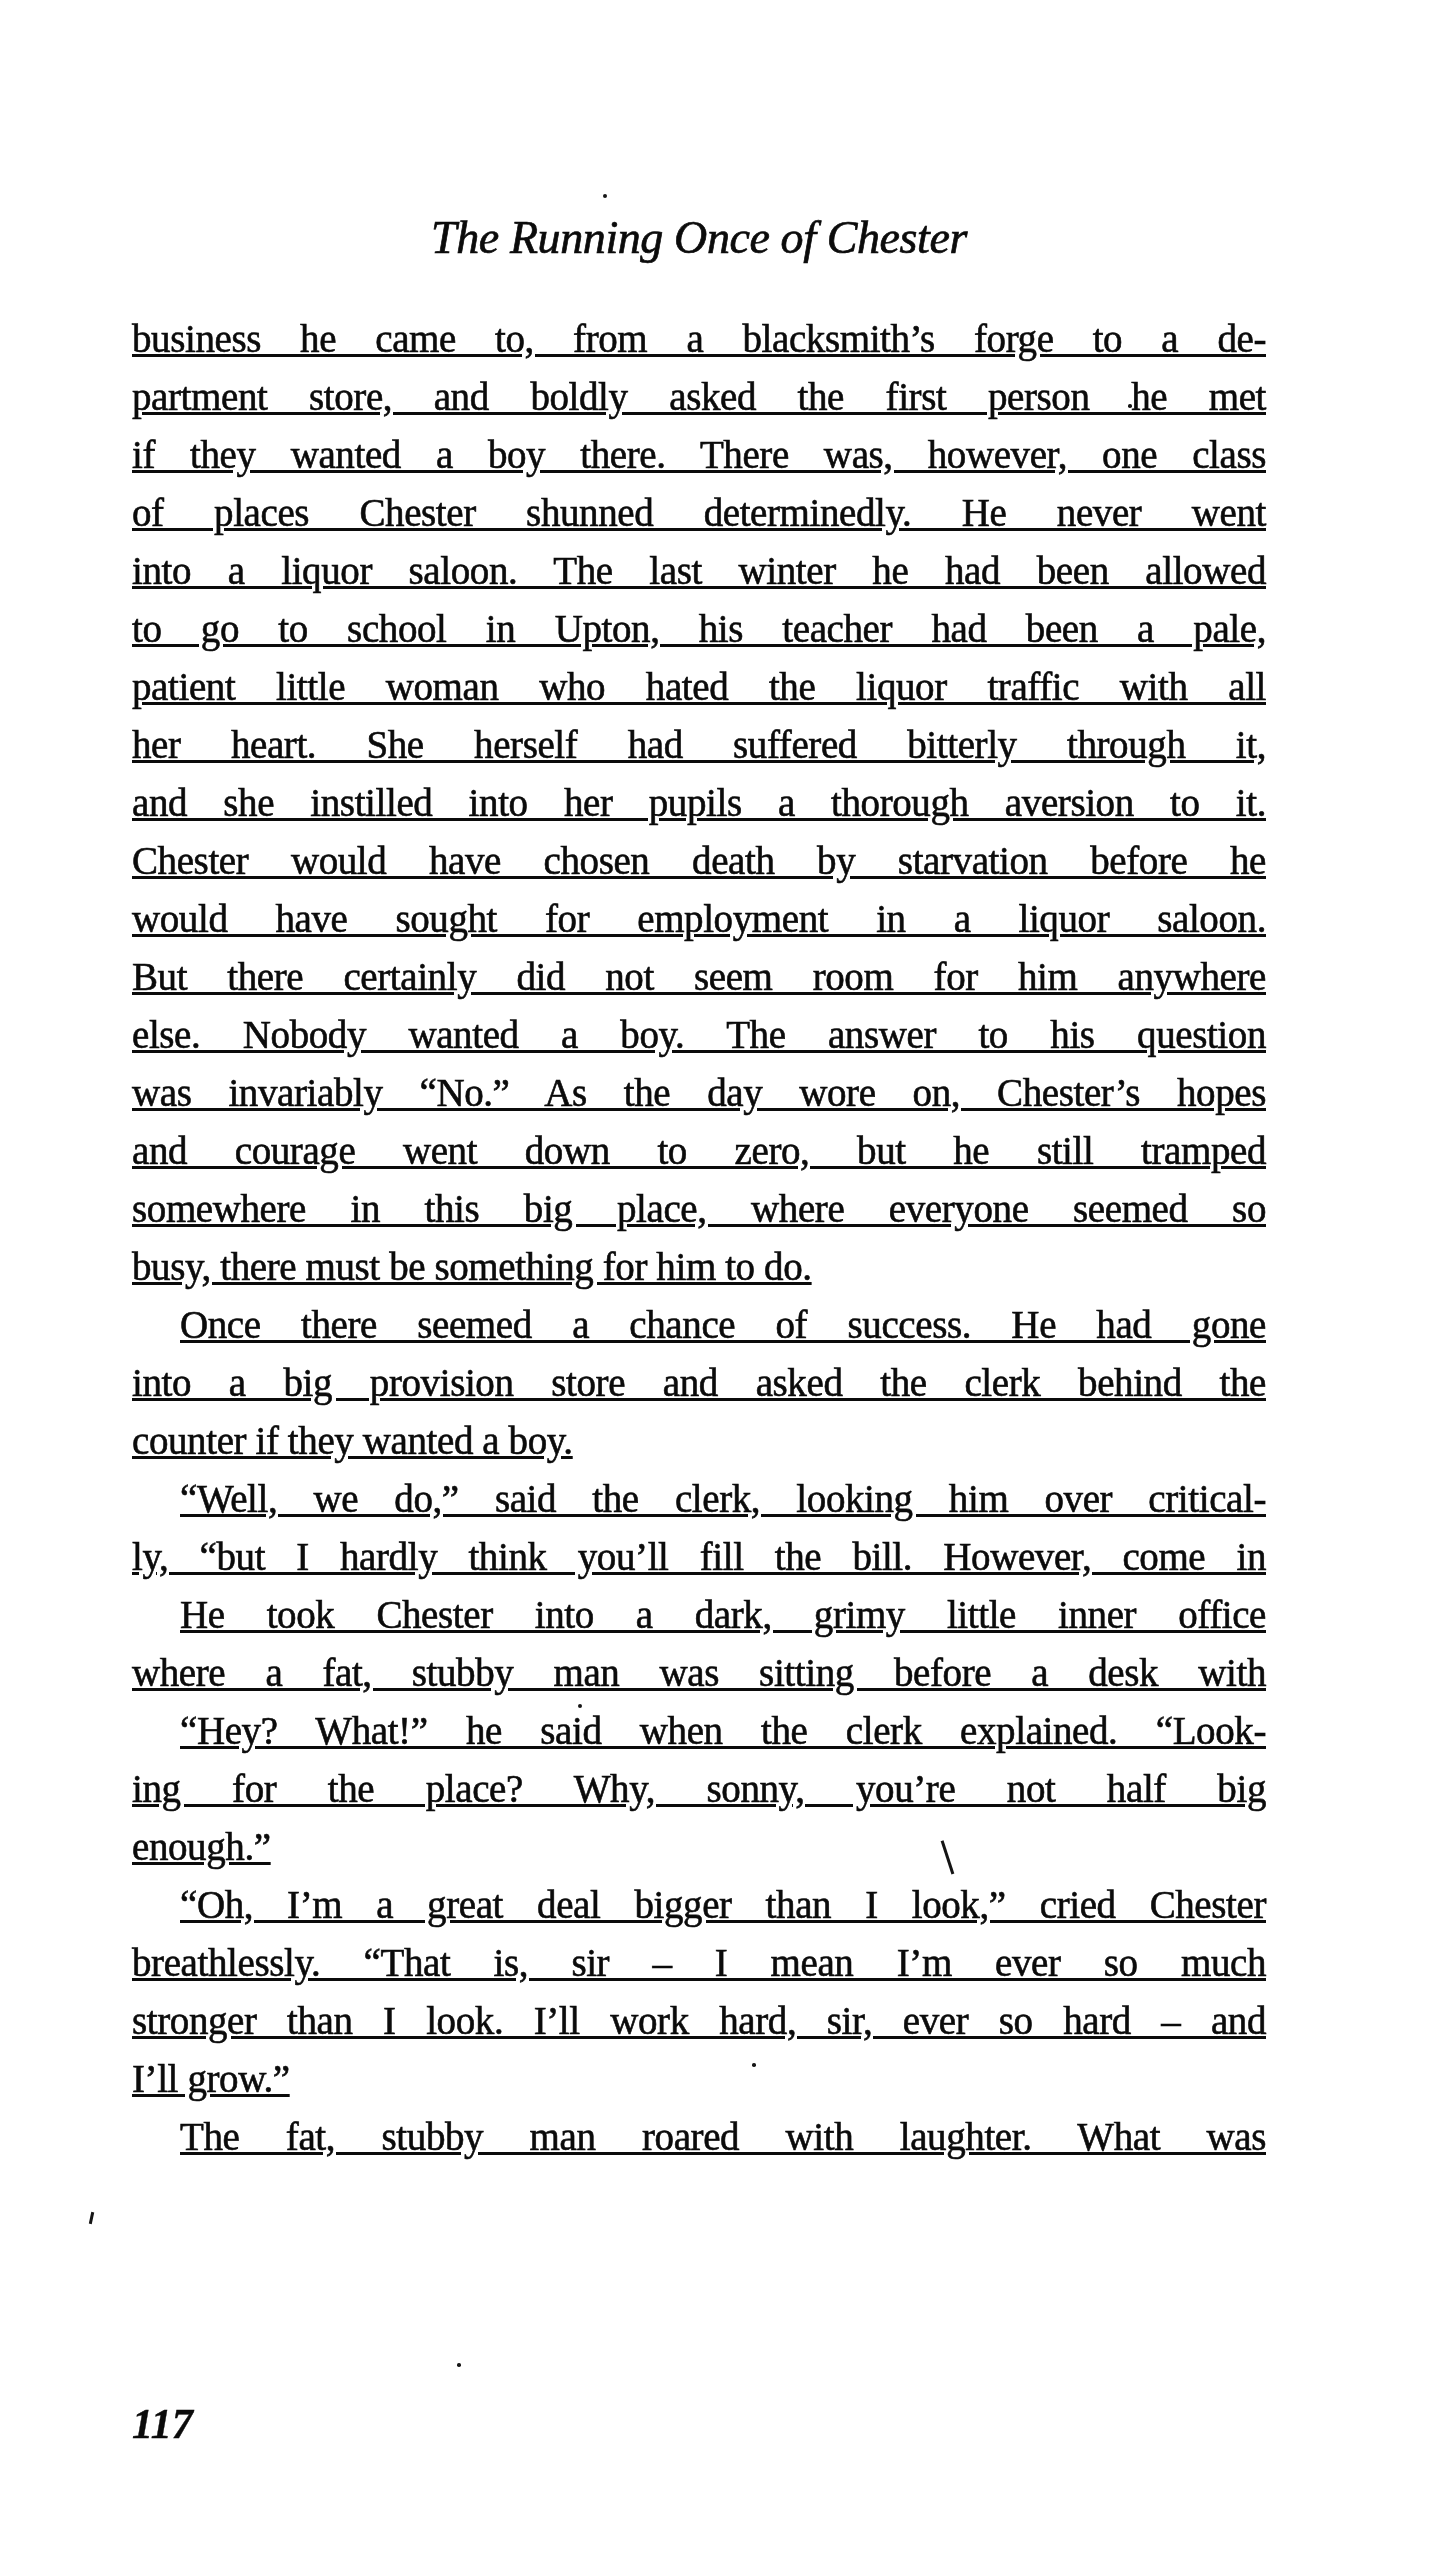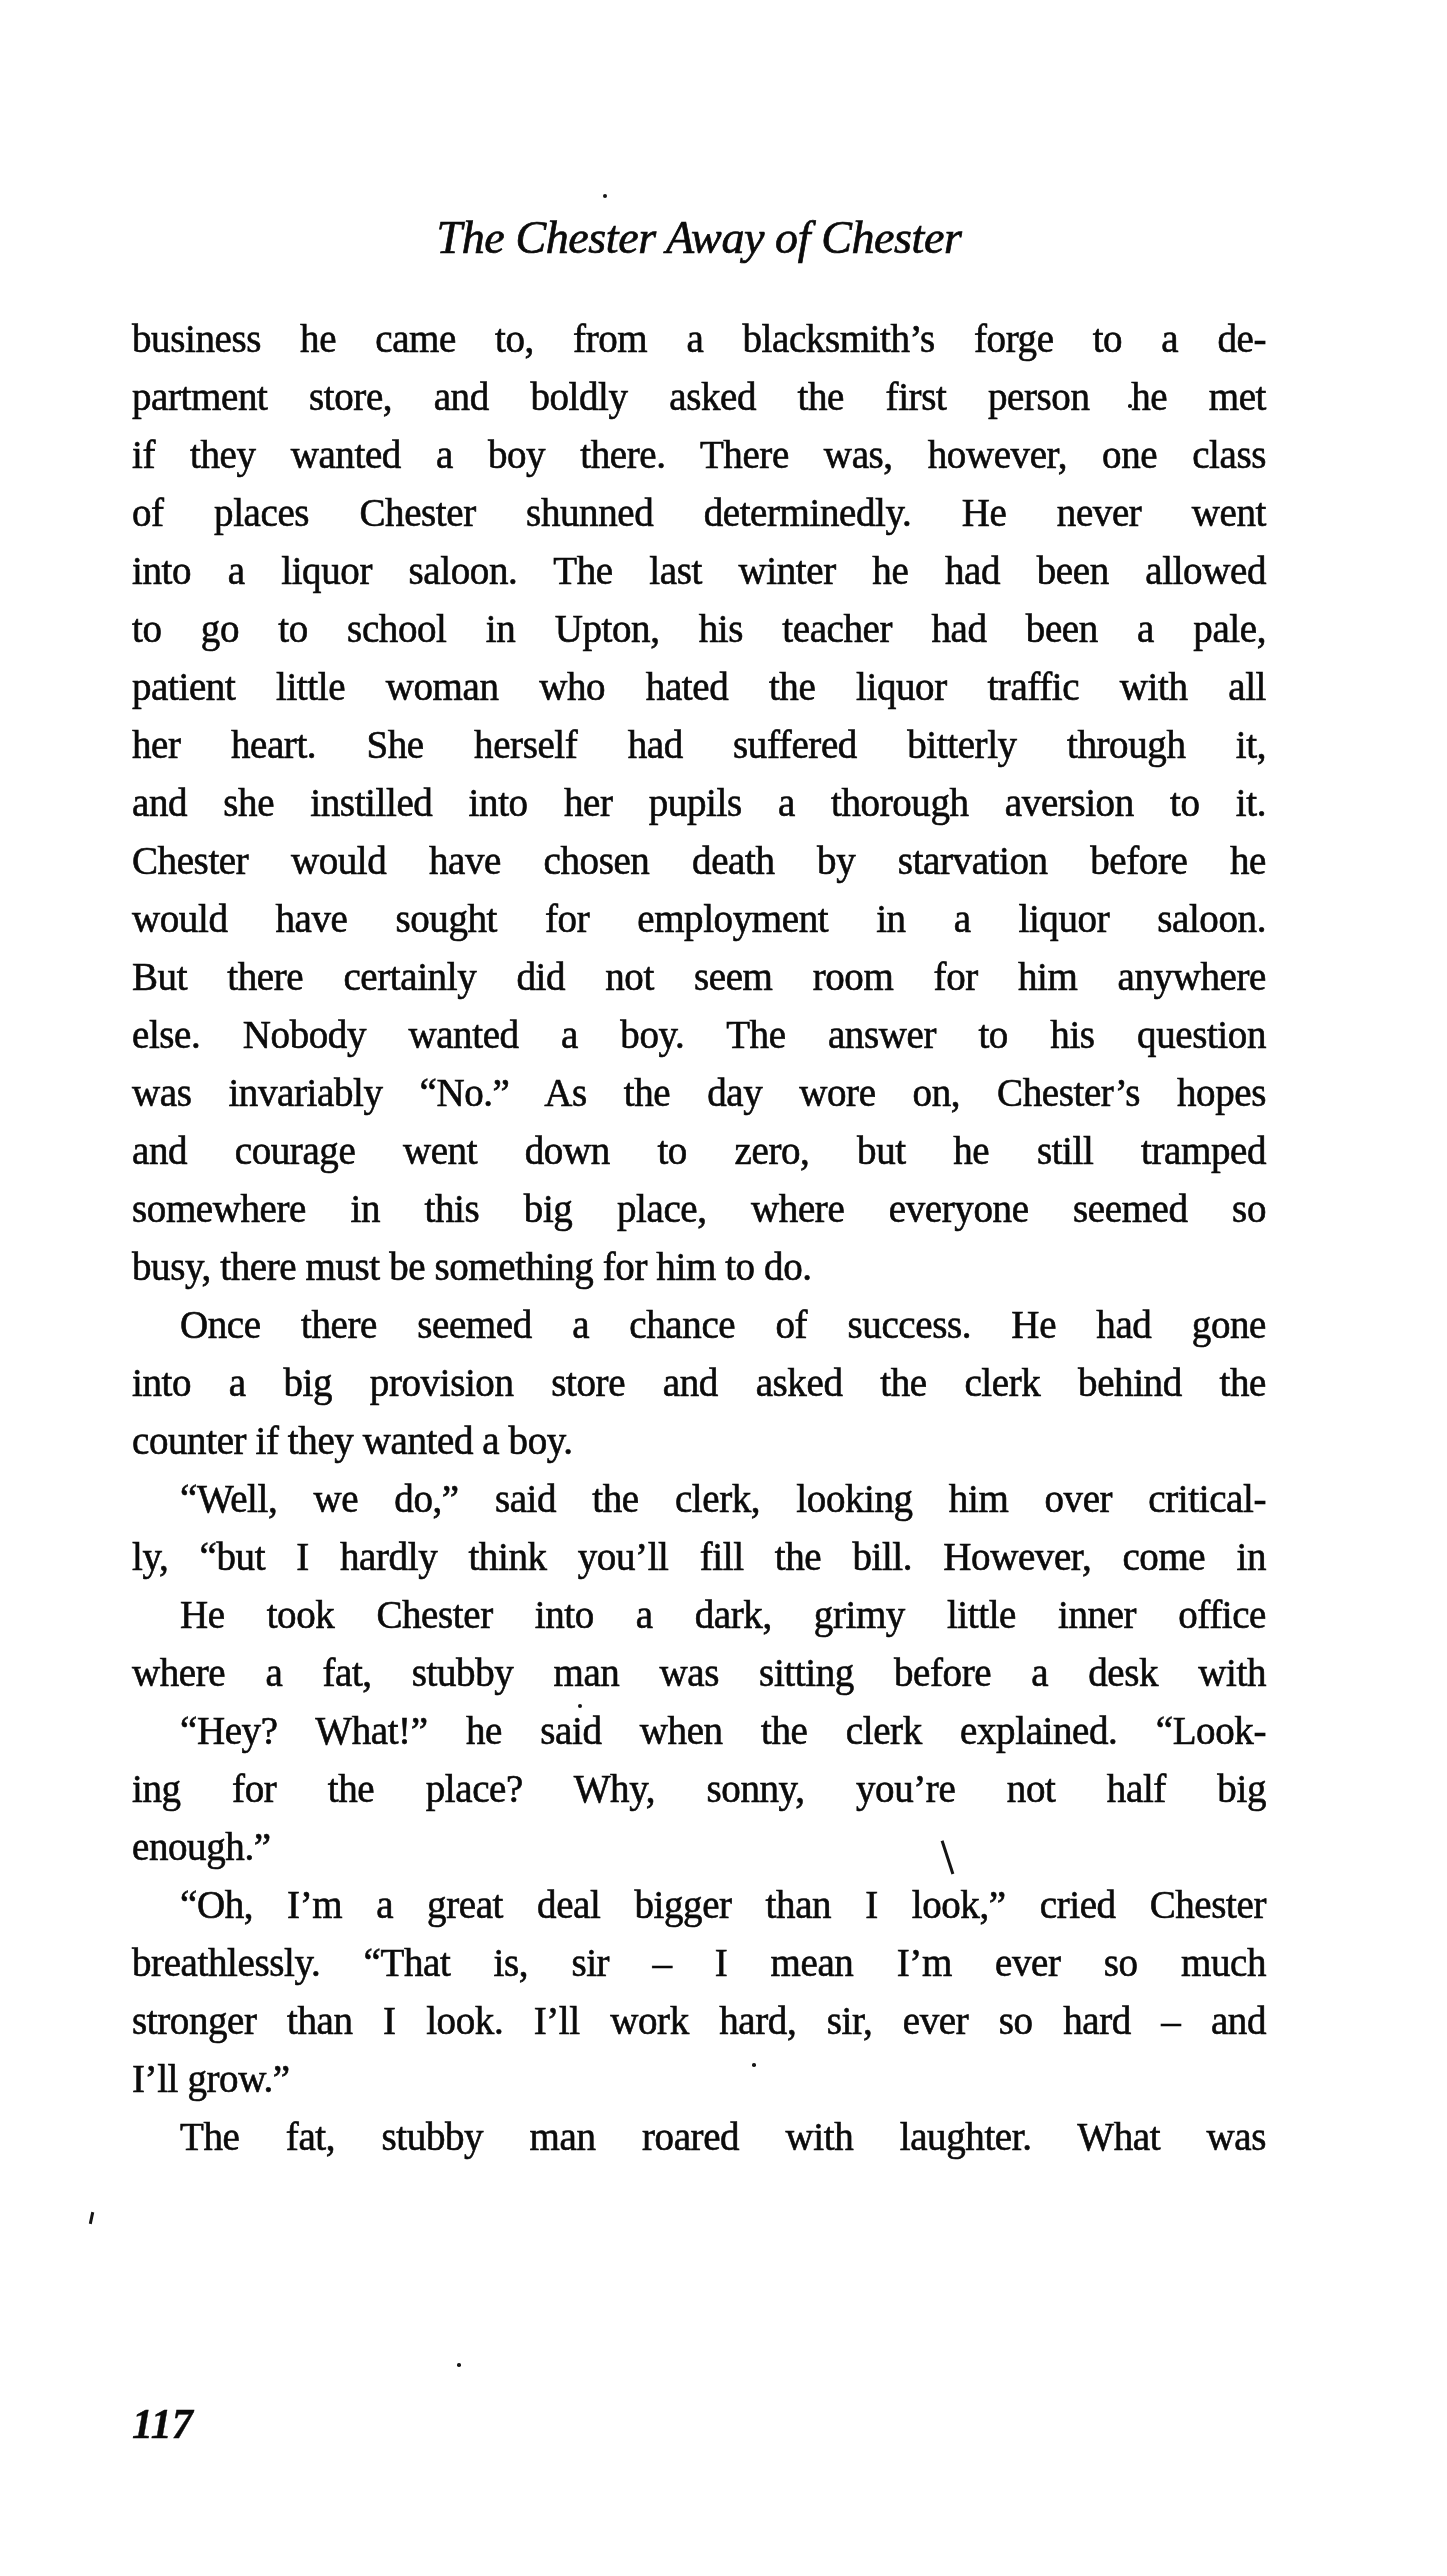--- a/index.html
+++ b/index.html
@@ -34,20 +34,21 @@
     width:1134px;
     font-size:39px;
     letter-spacing:-0.4px;
     -webkit-text-stroke:0.6px #0b0b0b;
   }
   .line{
     height:58px;
     line-height:58px;
     text-align:justify;
     text-align-last:justify;
+    text-decoration:underline;
   }
   .line.indent{ padding-left:48px; }
   .line.end{ text-align-last:left; }
   .folio{
     position:absolute;
     left:132px;
     top:2400px;
     width:1134px;
     text-align:left;
     font-style:italic;
@@ -70,21 +71,21 @@
   }
   .lmark{
     left:90px; top:2212px; width:2.6px; height:12.3px;
     transform:rotate(12deg);
   }
 </style>
 </head>
 <body>
 
 <div class="page" style="background: rgb(255, 255, 255); color: rgb(11, 11, 11);">
-  <h1 class="title">The Chester Away of Chester</h1>
+  <h1 class="title">The Running Once of Chester</h1>
 
   <div class="body-text" id="text-block">
       <div class="line">business he came to, from a blacksmith’s forge to a de-</div>
       <div class="line">partment store, and boldly asked the first person he met</div>
       <div class="line">if they wanted a boy there. There was, however, one class</div>
       <div class="line">of places Chester shunned determinedly. He never went</div>
       <div class="line">into a liquor saloon. The last winter he had been allowed</div>
       <div class="line">to go to school in Upton, his teacher had been a pale,</div>
       <div class="line">patient little woman who hated the liquor traffic with all</div>
       <div class="line">her heart. She herself had suffered bitterly through it,</div>

